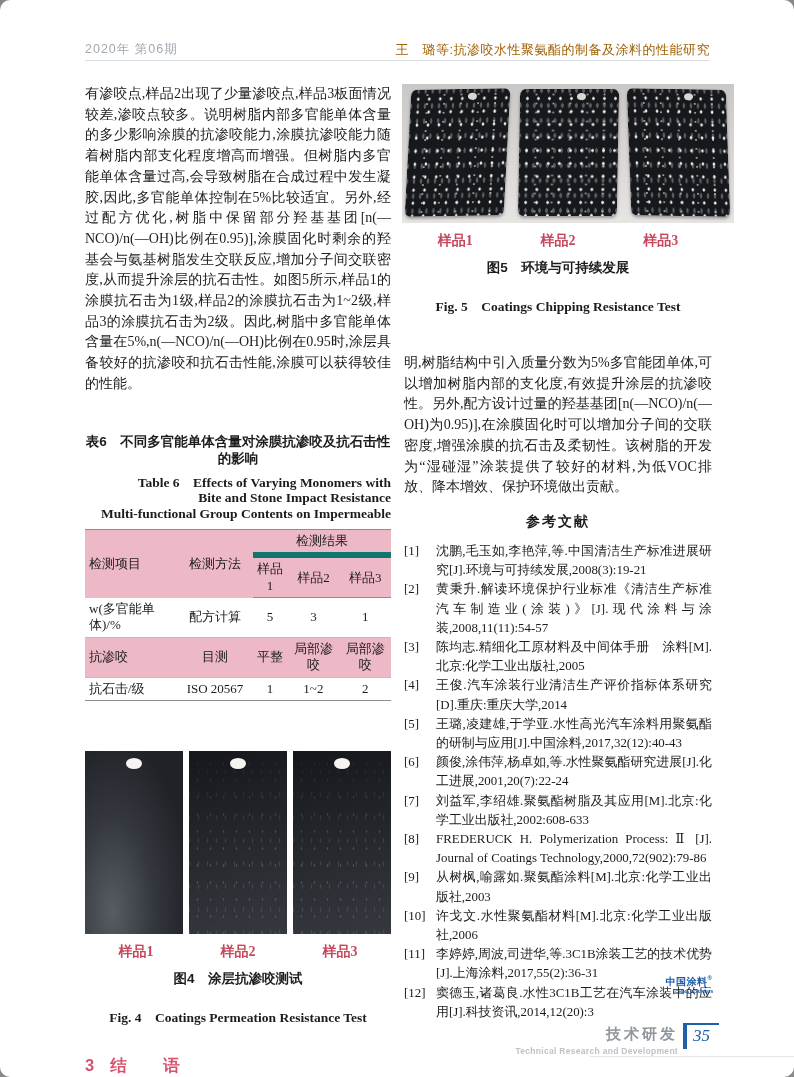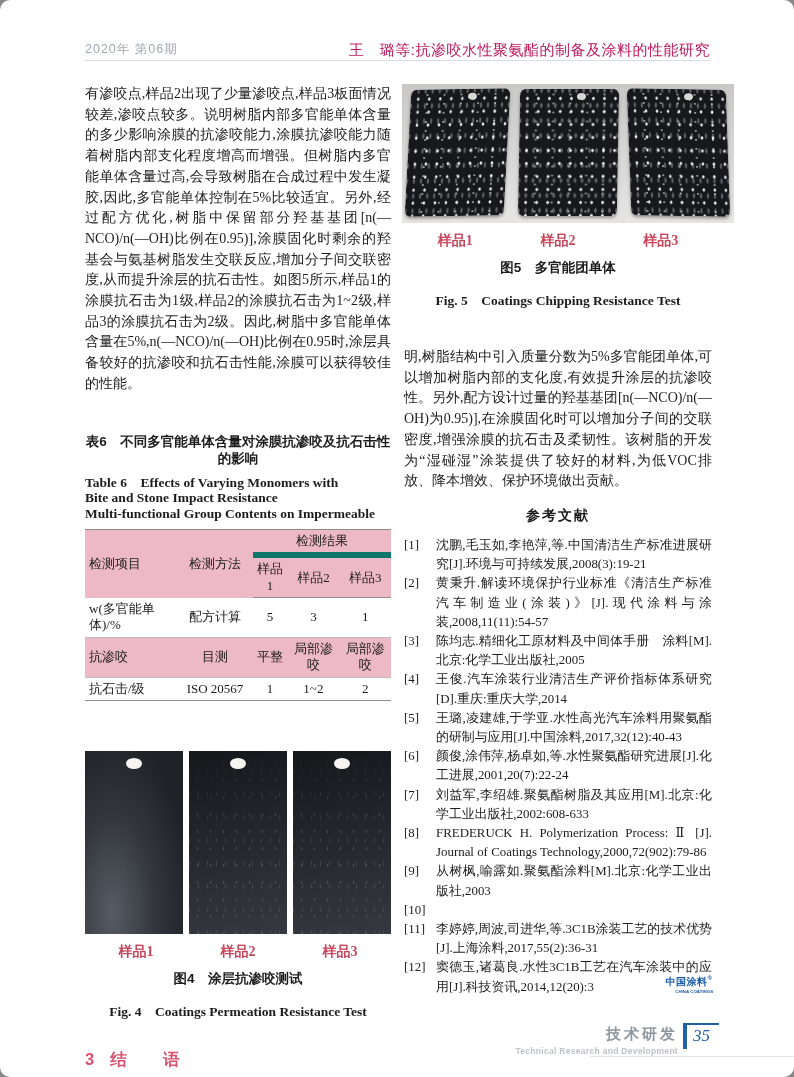--- a/index.html
+++ b/index.html
@@ -5,34 +5,34 @@
   html,body{margin:0;padding:0;background:#888;}
   .page{
     position:relative;width:794px;height:1077px;background:#ffffff;
     margin:0 auto;overflow:hidden;
     font-family:"Liberation Serif","DejaVu Serif",serif;color:#1c1c1c;border-radius:10px;
   }
 
   
   .hdr-issue{position:absolute;left:85px;top:41px;font-size:12.5px;color:#a2a8b0;
     font-family:"Liberation Sans","DejaVu Sans",sans-serif;letter-spacing:1px;}
-  .hdr-title{position:absolute;right:84px;top:41px;font-size:15px;color:#be185d;
+  .hdr-title{position:absolute;right:84px;top:41px;font-size:13px;color:#a16207;
     font-family:"Liberation Sans","DejaVu Sans",sans-serif;letter-spacing:0.5px;}
   .hdr-rule{position:absolute;left:85px;top:60px;width:625px;height:1px;background:#d9dce0;}
 
   
   .col-left{position:absolute;left:85px;top:84px;width:306px;}
   .col-right{position:absolute;left:404px;top:84px;width:308px;}
 
   .body-p{font-size:14px;line-height:20.7px;text-align:justify;text-justify:inter-ideograph;margin:0;}
 
   
   .tbl-cap-zh{margin-top:38px;text-align:center;font-size:13.5px;font-weight:bold;
     font-family:"Liberation Sans","DejaVu Sans",sans-serif;line-height:17px;}
-  .tbl-cap-en{text-align:left;font-size:13.5px;font-weight:bold;line-height:15.8px;margin-top:8px;}
+  .tbl-cap-en{text-align:right;font-size:13.5px;font-weight:bold;line-height:15.8px;margin-top:8px;}
   table.t6{width:100%;border-collapse:collapse;margin-top:7px;font-size:13px;
     border-top:1.5px solid #8d8d8d;border-bottom:1.5px solid #8d8d8d;}
   table.t6 th,table.t6 td{padding:3px 2px;text-align:center;font-weight:normal;line-height:16.5px;}
   table.t6 thead th{background:#eeb9c6;}
   table.t6 .grp{border-bottom:6px solid #0f766e;}
   table.t6 thead tr:last-child th{border-bottom:1px solid #8d8d8d;}
   table.t6 tbody tr{border-bottom:1px solid #bdbdbd;}
   table.t6 tbody tr:last-child{border-bottom:none;}
   table.t6 tbody tr.pink td{background:#eeb9c6;}
   table.t6 td.item,table.t6 th.item{text-align:left;padding-left:4px;width:86px;}
@@ -53,21 +53,21 @@
       radial-gradient(ellipse at 28% 88%, rgba(92,98,106,.9) 0%, rgba(54,58,64,.85) 42%, rgba(31,34,39,.95) 78%),
       radial-gradient(rgba(255,255,255,.10) .7px, transparent 1.1px);
     background-size:100% 100%, 15px 21px;}
   .fig4-panel .hole{position:absolute;left:50%;top:7px;width:16px;height:11px;margin-left:-8px;
     background:#f5f4f0;border-radius:50%;}
   .fig-labels{display:flex;margin-top:9px;}
   .fig-labels span{flex:1;text-align:center;color:#c7475c;font-weight:bold;font-size:14px;
     font-family:"Liberation Serif","DejaVu Serif",serif;}
   .fig-cap-zh{text-align:center;font-weight:bold;font-size:13.5px;margin-top:9px;
     font-family:"Liberation Sans","DejaVu Sans",sans-serif;}
-  .fig-cap-en{text-align:center;font-weight:bold;font-size:13.5px;margin-top:15px;}
+  .fig-cap-en{text-align:center;font-weight:bold;font-size:13.5px;margin-top:21px;}
 
   
   .sec-head{margin-top:28px;color:#d8516d;font-weight:bold;font-size:16.5px;
     font-family:"Liberation Sans","DejaVu Sans",sans-serif;}
   .sec-head .num{margin-right:16px;}
   .sec-head .ttl{letter-spacing:10px;}
   .sec-p{margin-top:8px;text-indent:2em;}
 
   
   .fig5-photo{position:relative;width:332px;margin-left:-2px;height:139px;
@@ -211,21 +211,21 @@
         </div>
       <div class="fig5-panel p3">
           <div class="hole"></div>
         </div>
     </div>
     <div class="fig-labels">
       <span>样品1</span>
       <span>样品2</span>
       <span>样品3</span>
     </div>
-    <div class="fig-cap-zh">图5　多官能团单体</div>
+    <div class="fig-cap-zh">图5　环境与可持续发展</div>
     <div class="fig-cap-en">Fig. 5　Coatings Chipping Resistance Test</div>
 
     <p class="body-p">明,树脂结构中引入质量分数为5%多官能团单体,可以增加树脂内部的支化度,有效提升涂层的抗渗咬性。另外,配方设计过量的羟基基团[n(—NCO)/n(—OH)为0.95)],在涂膜固化时可以增加分子间的交联密度,增强涂膜的抗石击及柔韧性。该树脂的开发为“湿碰湿”涂装提供了较好的材料,为低VOC排放、降本增效、保护环境做出贡献。</p>
 
     <div class="ref-title">参考文献</div>
     <div class="ref-list">
       <div class="ref-item">
         <span class="ref-num">[1]</span>
         <span class="ref-txt">沈鹏,毛玉如,李艳萍,等.中国清洁生产标准进展研究[J].环境与可持续发展,2008(3):19-21</span>
       </div>
@@ -256,20 +256,21 @@
       <div class="ref-item">
         <span class="ref-num">[8]</span>
         <span class="ref-txt">FREDERUCK H. Polymerization Process: Ⅱ [J]. Journal of Coatings Technology,2000,72(902):79-86</span>
       </div>
       <div class="ref-item">
         <span class="ref-num">[9]</span>
         <span class="ref-txt">从树枫,喻露如.聚氨酯涂料[M].北京:化学工业出版社,2003</span>
       </div>
       <div class="ref-item">
         <span class="ref-num">[10]</span>
+        <span class="ref-txt">许戈文.水性聚氨酯材料[M].北京:化学工业出版社,2006</span>
       </div>
       <div class="ref-item">
         <span class="ref-num">[11]</span>
         <span class="ref-txt">李婷婷,周波,司进华,等.3C1B涂装工艺的技术优势[J].上海涂料,2017,55(2):36-31</span>
       </div>
       <div class="ref-item">
         <span class="ref-num">[12]</span>
         <span class="ref-txt">窦德玉,诸葛良.水性3C1B工艺在汽车涂装中的应用[J].科技资讯,2014,12(20):3</span>
       </div>
     </div>

